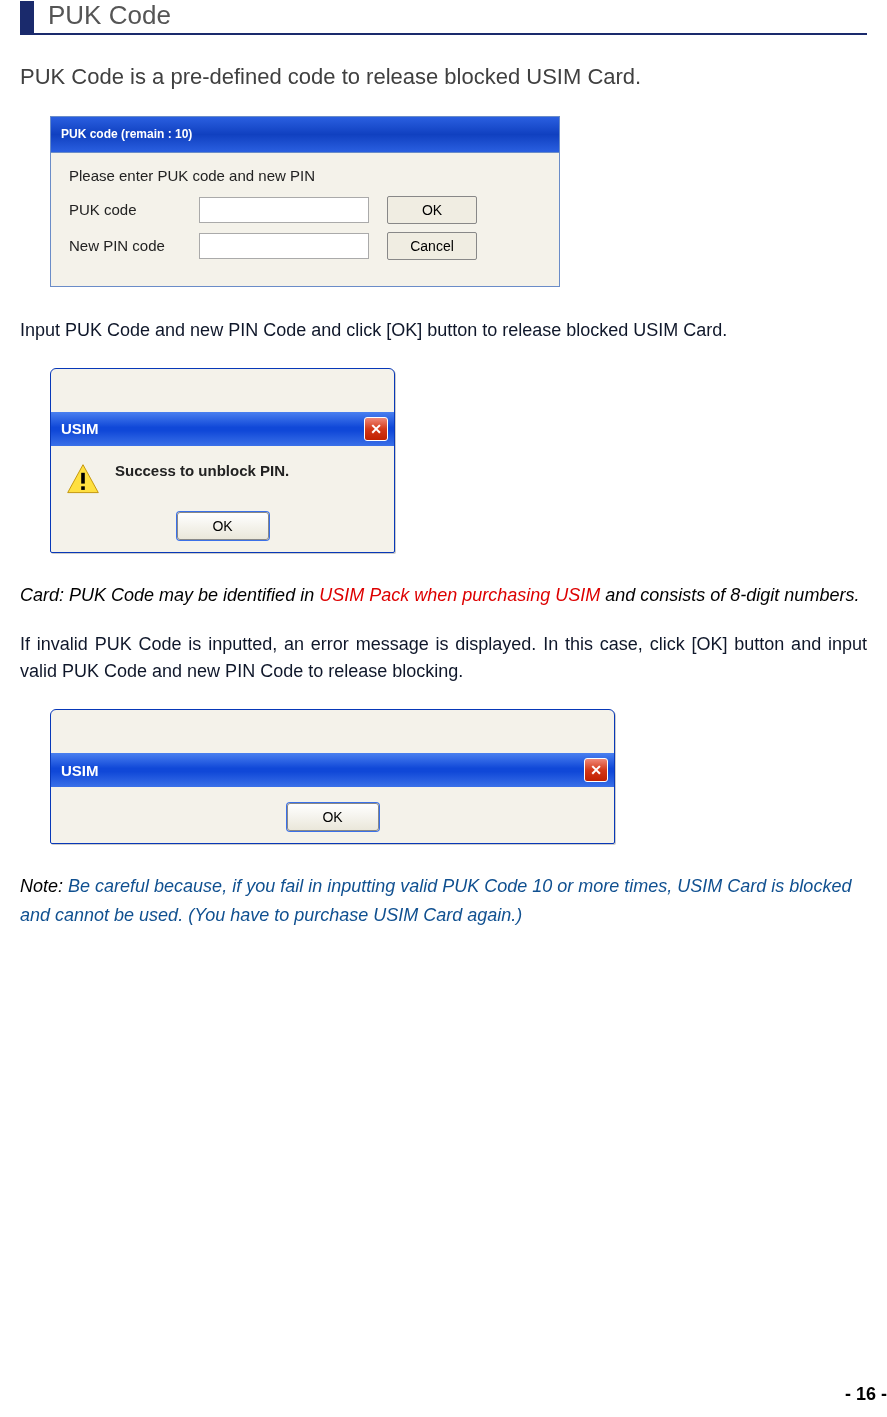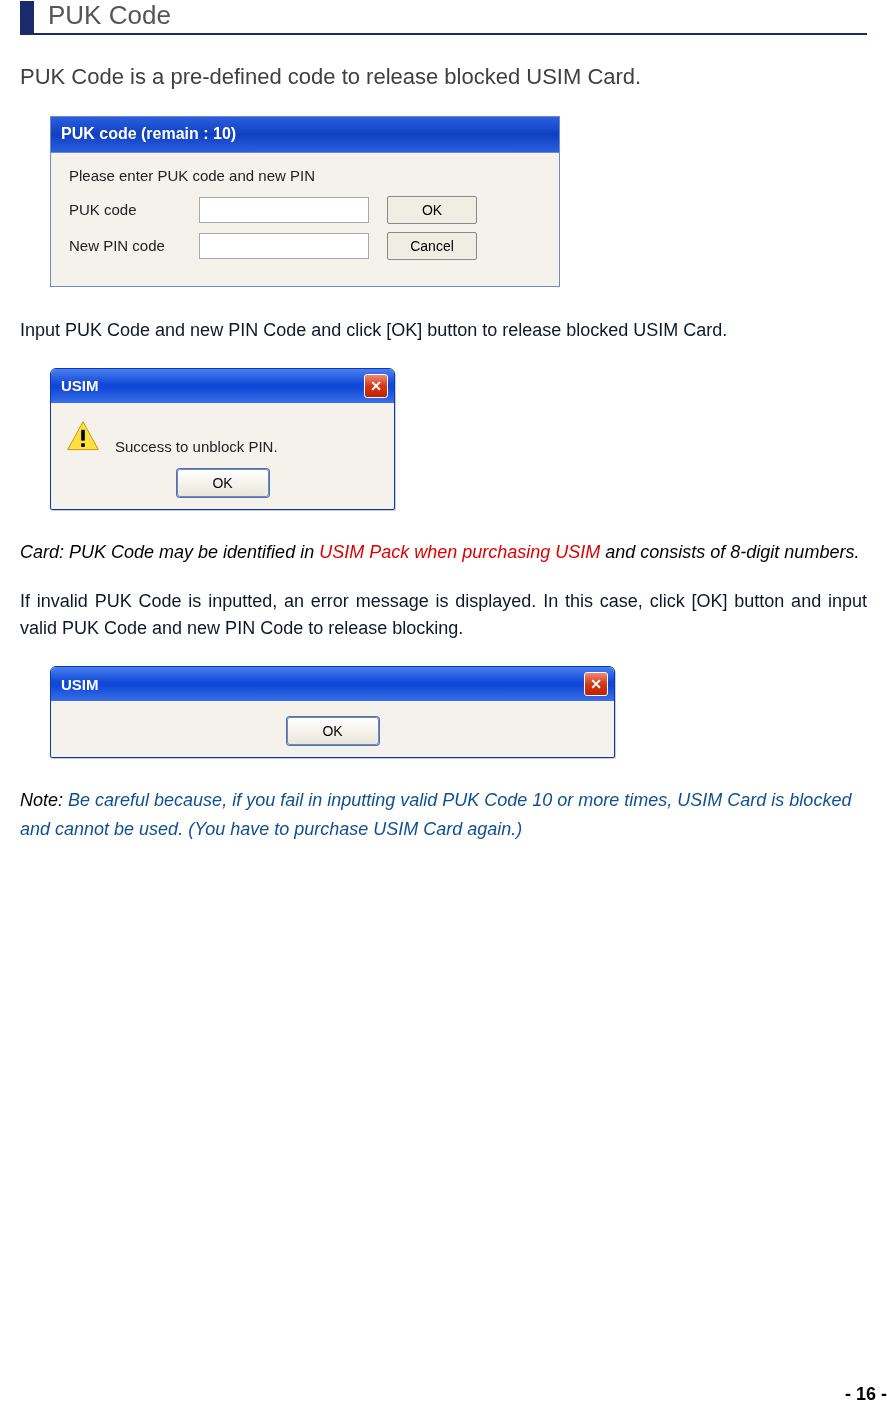--- a/index.html
+++ b/index.html
@@ -63,21 +63,21 @@
       margin: 0 0 30px 30px;
     }
     .dialog1-titlebar {
       height: 36px;
       background: linear-gradient(to bottom, #2a5fe0 0%, #1040c0 50%, #2a5fe0 100%);
       display: flex;
       align-items: center;
       padding: 0 10px;
       color: #fff;
       font-weight: bold;
-      font-size: 16px;
+      font-size: 12px;
       font-family: Arial, sans-serif;
       border-bottom: 1px solid #6a8cc8;
     }
     .dialog1-body {
       padding: 14px 18px 18px 18px;
       border-radius: 9px;
     }
     .dialog1-heading {
       font-size: 15px;
       color: #222;
@@ -122,20 +122,21 @@
     }
     .msgbox-small { width: 345px; }
     .msgbox-large { width: 565px; }
     .msgbox-titlebar {
       height: 34px;
       background: linear-gradient(to bottom, #4a80f0 0%, #1048d8 45%, #1048d8 55%, #3a70e8 100%);
       display: flex;
       align-items: center;
       justify-content: space-between;
       padding: 0 6px 0 10px;
+      margin-top: 43px;
     }
     .msgbox-title {
       color: #fff;
       font-weight: bold;
       font-size: 15px;
     }
     .close-btn {
       width: 24px;
       height: 24px;
       background: linear-gradient(to bottom, #f08878 0%, #d43818 50%, #c02000 100%);
@@ -146,22 +147,23 @@
       justify-content: center;
       color: #fff;
       font-size: 14px;
       font-weight: bold;
     }
     .msgbox-body {
       padding: 16px 14px 12px 14px;
     }
     .msgbox-content {
       display: flex;
-      align-items: flex-end;
+      align-items: flex-start;
       margin-bottom: 14px;
+      font-weight: bold;
     }
     .warning-icon {
       width: 36px;
       height: 36px;
       position: relative;
       margin-right: 14px;
       flex-shrink: 0;
     }
     .warning-icon svg { width: 100%; height: 100%; }
     .msgbox-text {

